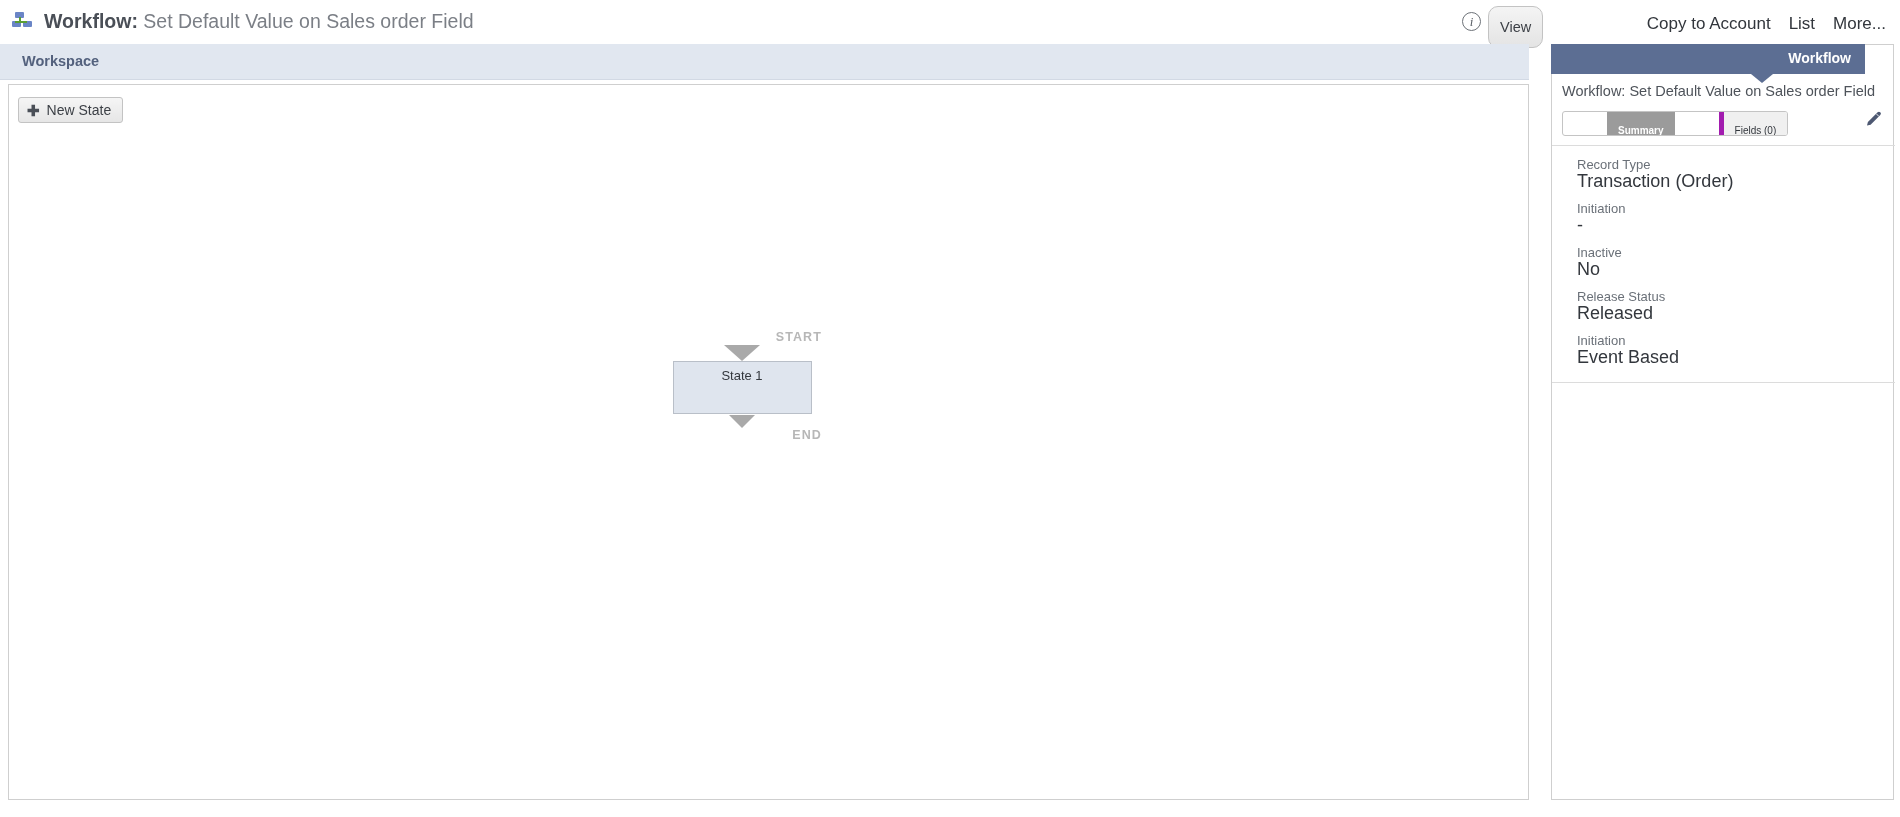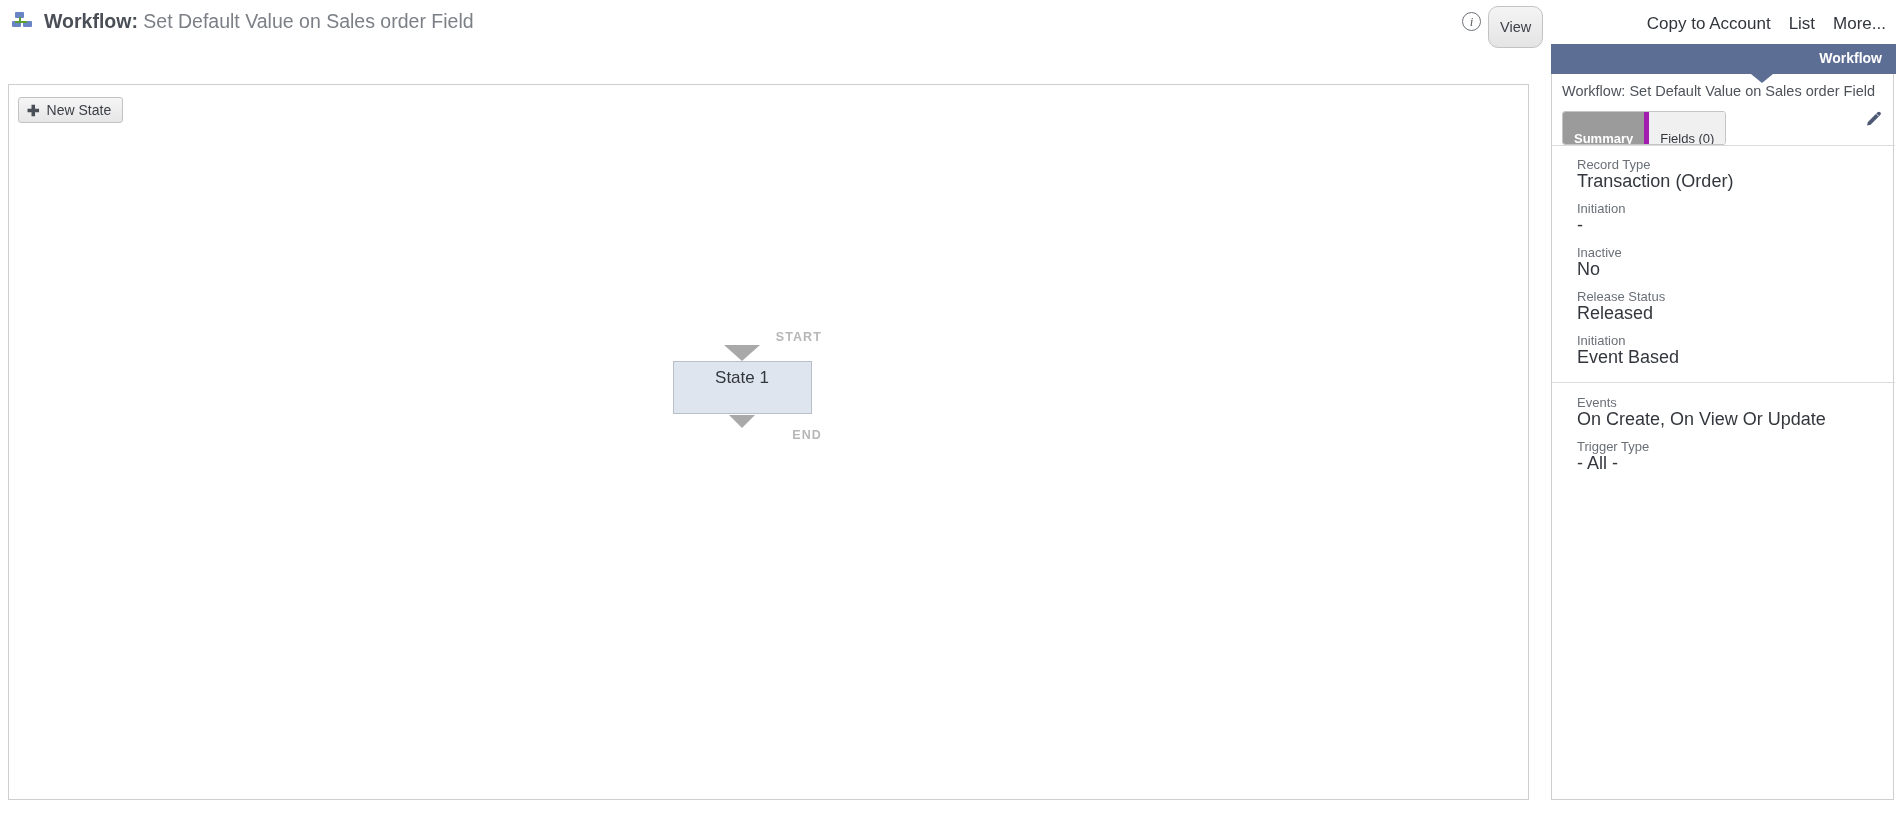--- a/index.html
+++ b/index.html
@@ -163,36 +163,36 @@
     background: #dfe5ee;
     border: 1px solid #b9bfc8;
     margin: 0 auto;
     position: relative;
     cursor: pointer;
   }
   .state-box-label {
     position: absolute;
     left: 0; right: 0; top: 6px;
     text-align: center;
-    font-size: 17px;
+    font-size: 13px;
     color: #33373d;
   }
 
   
   .side-panel {
     position: absolute;
     left: 1551px; top: 44px;
     width: 343px; height: 756px;
     background: #ffffff;
     border: 1px solid #cfcfcf;
   }
   .side-header {
     position: absolute;
     left: -1px; top: -1px;
-    width: 345px; height: 30px;
+    width: 314px; height: 30px;
     background: #5c6e93;
   }
   .side-header-title {
     position: absolute;
     right: 14px; top: 6px;
     font-size: 14px;
     font-weight: bold;
     color: #ffffff;
   }
   .side-notch {
@@ -215,24 +215,25 @@
   .tabs {
     position: absolute;
     left: 10px; top: 66px;
     display: flex;
     border-radius: 3px;
     overflow: hidden;
     border: 1px solid #c4c4c4;
   }
   .tab {
     height: 23px;
-    padding: 16px 11px;
-    font-size: 13px;
+    padding: 8px 11px;
+    font-size: 10px;
     line-height: 22px;
     cursor: pointer;
+    margin-left: 44px;
   }
   .tab.active {
     background: #9b9b9b;
     color: #ffffff;
     font-weight: bold;
   }
   .tab.inactive {
     background: #f0f0f0;
     color: #33373d;
     border-left: 5px solid #a21caf;
@@ -292,20 +293,23 @@
 
   <div class="top-links">
     <a>Copy to Account</a>
     <a>List</a>
     <a>More...</a>
   </div>
 </div>
 
 <div class="workspace-wrap">
 
+  <div class="workspace-header">
+    <div class="workspace-header-title">Workspace</div>
+  </div>
 
   <div class="workspace-canvas">
 
     <div class="new-state-btn">
       <span class="plus-glyph">✚</span>
       <span>New State</span>
     </div>
 
     <div class="diagram">
       <div class="node-label">START</div>
@@ -361,24 +365,14 @@
       <div class="field-value">Released</div>
     </div>
     <div class="field">
       <div class="field-label">Initiation</div>
       <div class="field-value">Event Based</div>
     </div>
   </div>
 
   <div class="fields-divider" style="top:337px"></div>
 
-  <div class="field-group" style="top:350px">
-    <div class="field">
-      <div class="field-label">Events</div>
-      <div class="field-value">On Create, On View Or Update</div>
-    </div>
-    <div class="field">
-      <div class="field-label">Trigger Type</div>
-      <div class="field-value">- All -</div>
-    </div>
-  </div>
 
 </div>
 
 </body></html>

